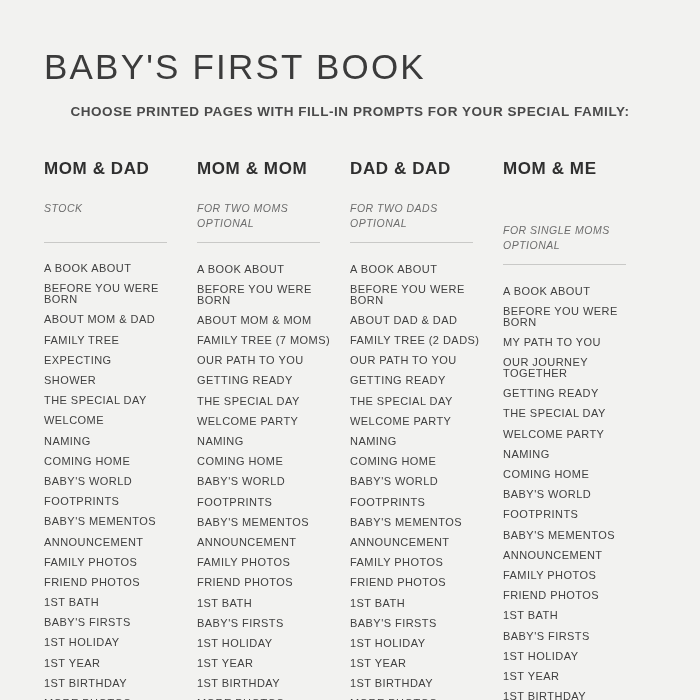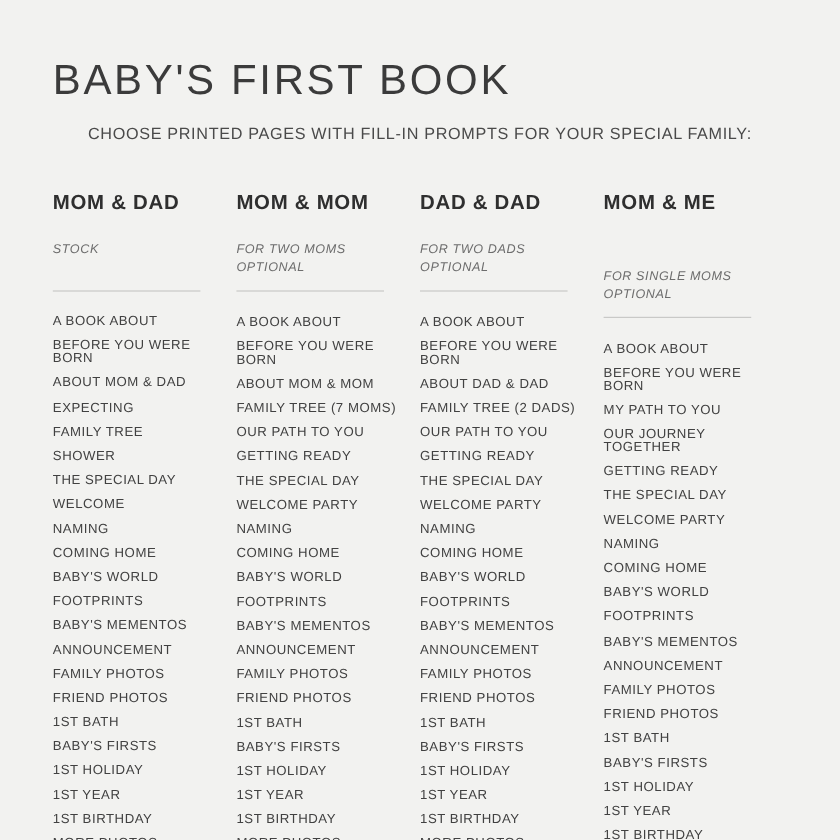--- a/index.html
+++ b/index.html
@@ -29,21 +29,21 @@
     margin: 8px 0 0 0;
     line-height: 1.1;
     font-family: "Liberation Sans", sans-serif;
   }
   .subtitle {
     text-align: center;
     font-size: 13.5px;
     letter-spacing: 0.55px;
     color: #4a4a4a;
     margin-top: 17px;
-    font-weight: 400;
+    font-weight: 700;
   }
   .columns {
     display: flex;
     margin-top: 40px;
     gap: 0;
   }
   .col {
     width: 25%;
     box-sizing: border-box;
     padding-right: 18px;
@@ -83,22 +83,22 @@
   <h1 class="title">BABY'S FIRST BOOK</h1>
   <div class="subtitle">CHOOSE PRINTED PAGES WITH FILL-IN PROMPTS FOR YOUR SPECIAL FAMILY:</div>
   <div class="columns" id="columns">
       <div class="col">
         <div class="col-title">MOM &amp; DAD</div>
         <div class="col-sub" style="white-space: pre-line;">STOCK</div>
         <div class="rule"></div>
         <div class="item">A BOOK ABOUT</div>
         <div class="item">BEFORE YOU WERE BORN</div>
         <div class="item">ABOUT MOM &amp; DAD</div>
+        <div class="item">FAMILY TREE</div>
         <div class="item">EXPECTING</div>
-        <div class="item">FAMILY TREE</div>
         <div class="item">SHOWER</div>
         <div class="item">THE SPECIAL DAY</div>
         <div class="item">WELCOME</div>
         <div class="item">NAMING</div>
         <div class="item">COMING HOME</div>
         <div class="item">BABY'S WORLD</div>
         <div class="item">FOOTPRINTS</div>
         <div class="item">BABY'S MEMENTOS</div>
         <div class="item">ANNOUNCEMENT</div>
         <div class="item">FAMILY PHOTOS</div>

